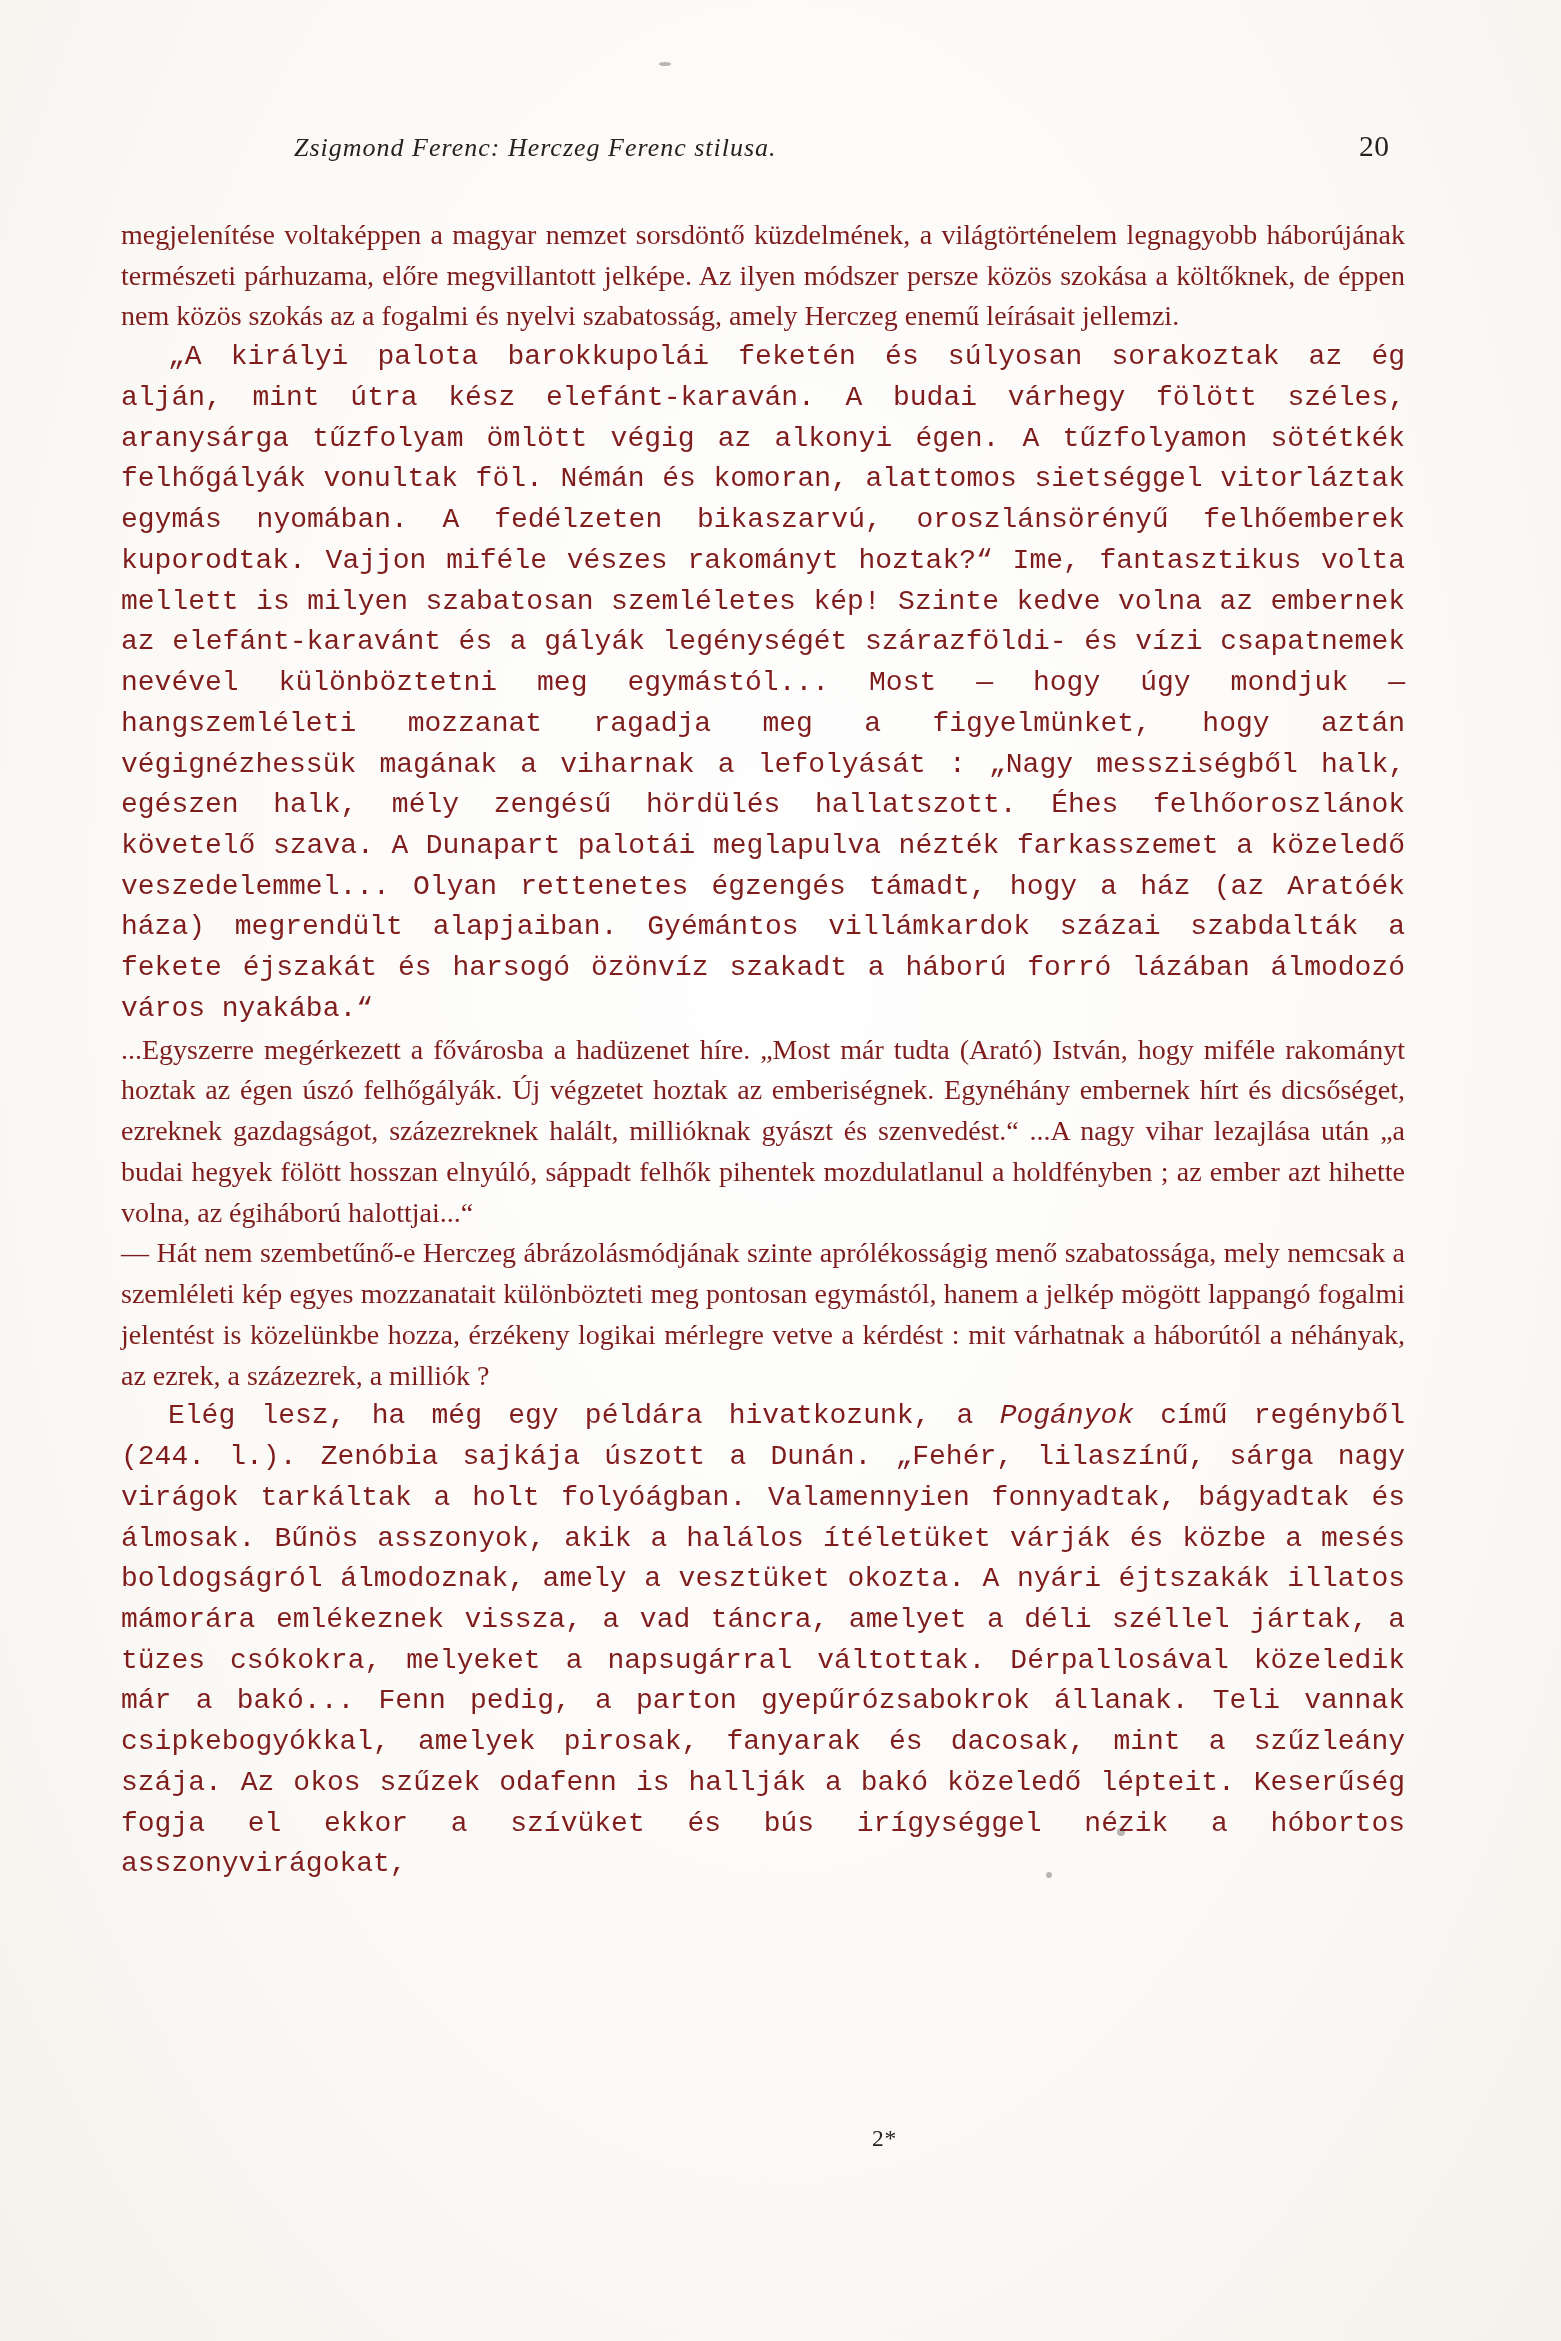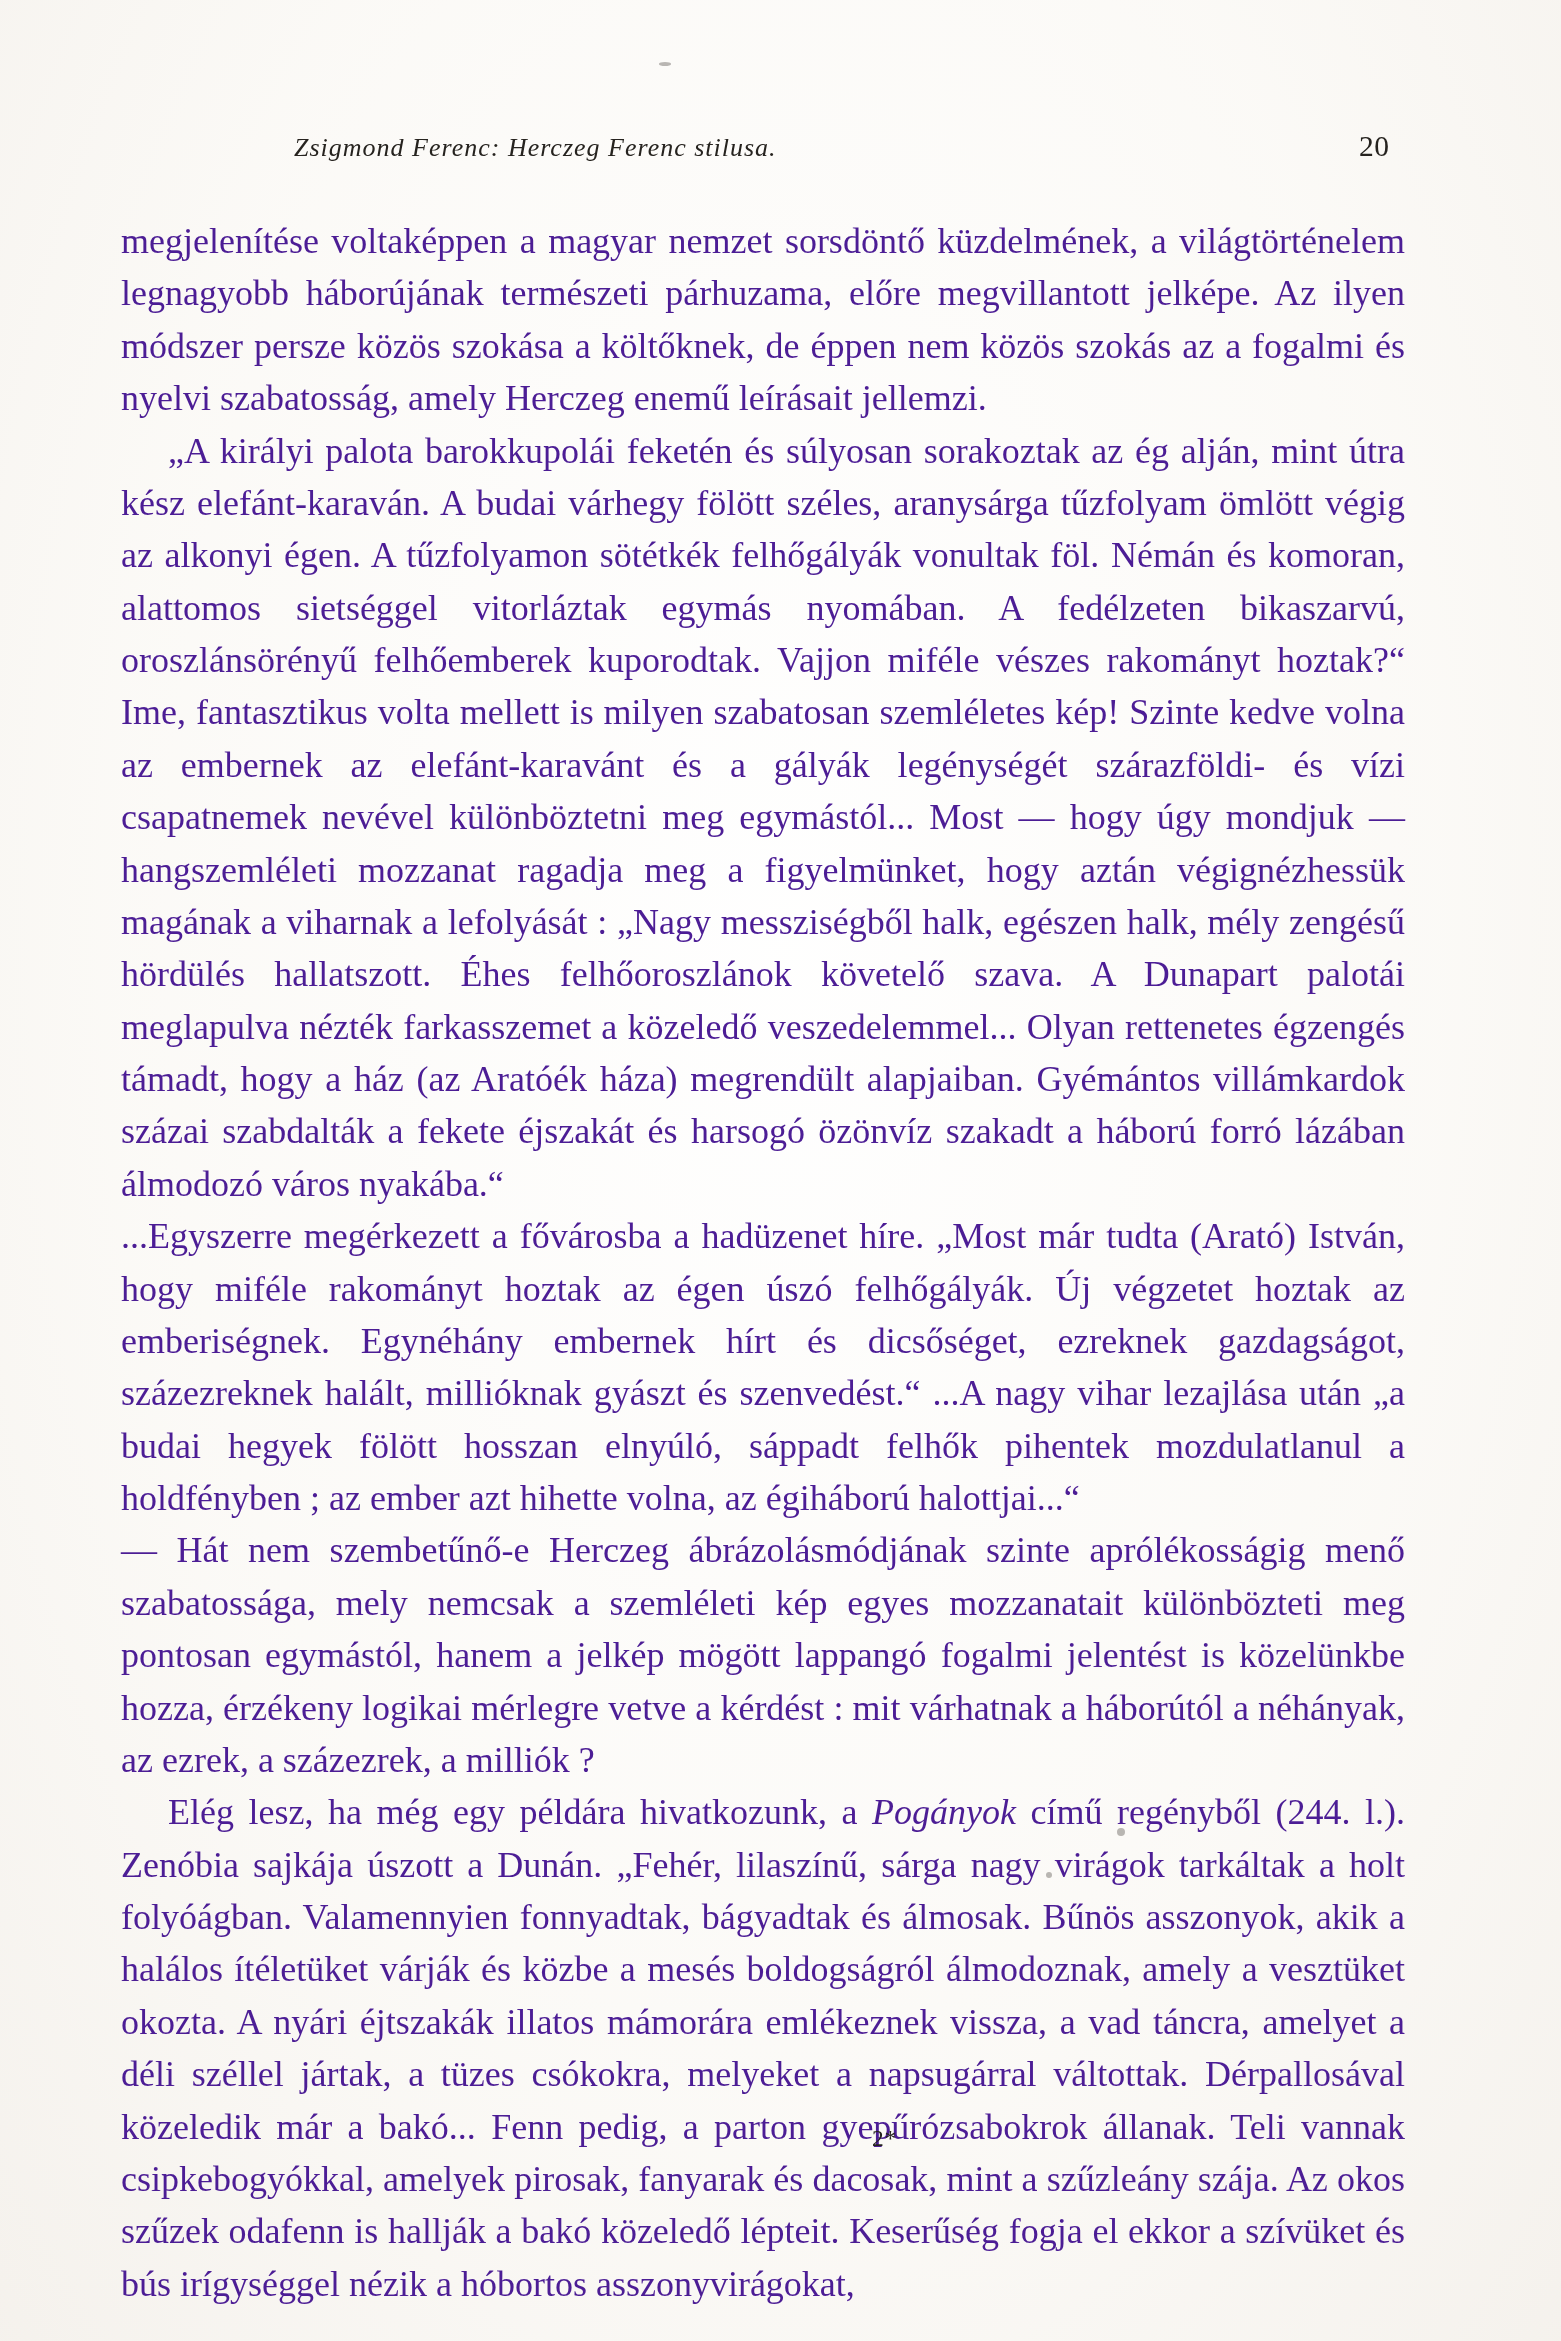--- a/index.html
+++ b/index.html
@@ -52,32 +52,33 @@
     color: #26231f;
     white-space: nowrap;
   }
   .running-head .folio {
     font-size: 29.5px;
     color: #26231f;
     letter-spacing: 0.4px;
     padding-right: 15.6px;
   }
   .body-text {
-    font-size: 36px;
+    font-size: 28px;
     line-height: 1.455;
     text-align: justify;
     text-justify: inter-word;
-    color: #4c1d95;
+    color: #7f1d1d;
     hyphens: manual;
   }
   .body-text p {
     margin: 0;
   }
   .body-text p.indent {
     text-indent: 47px;
+    font-family: Liberation Mono, monospace;
   }
   .body-text .ital {
     font-style: italic;
   }
   .footer {
     position: absolute;
     left: 0;
     top: 2125px;
     width: 1561px;
     text-align: center;

